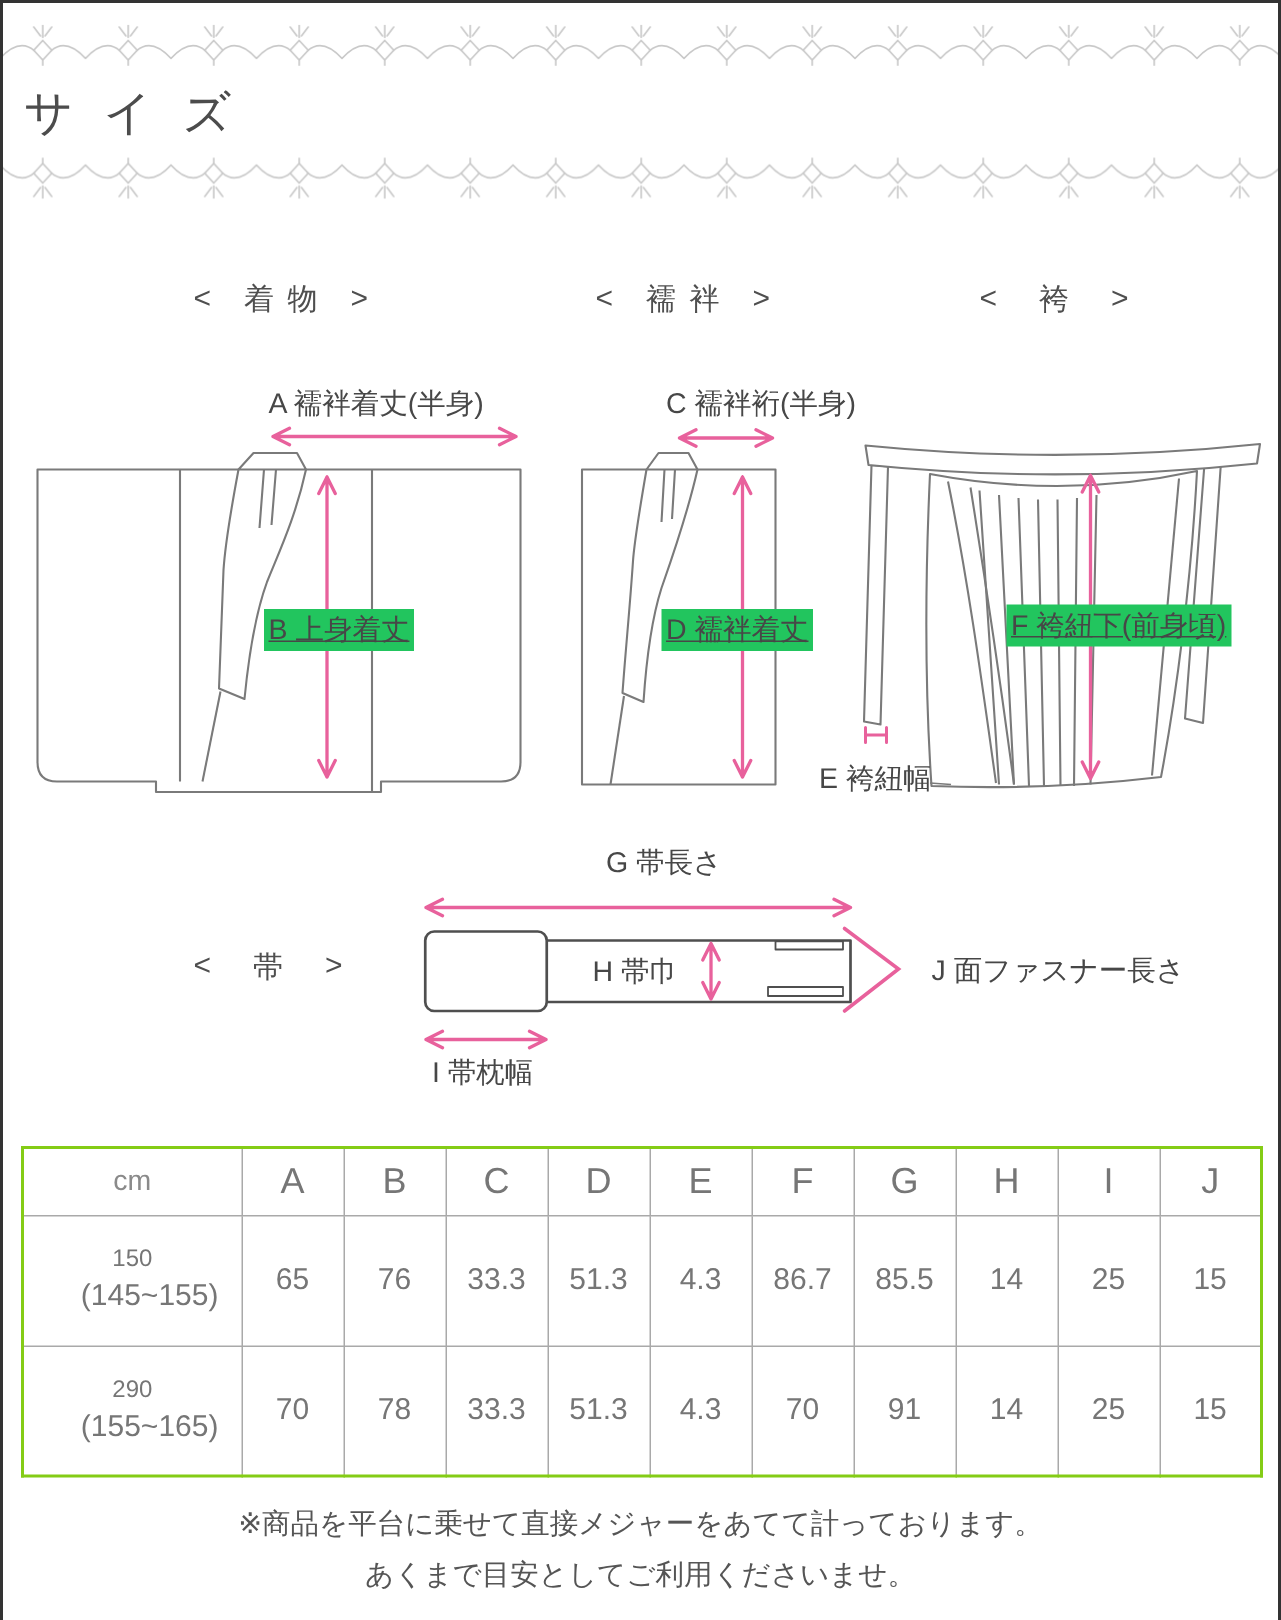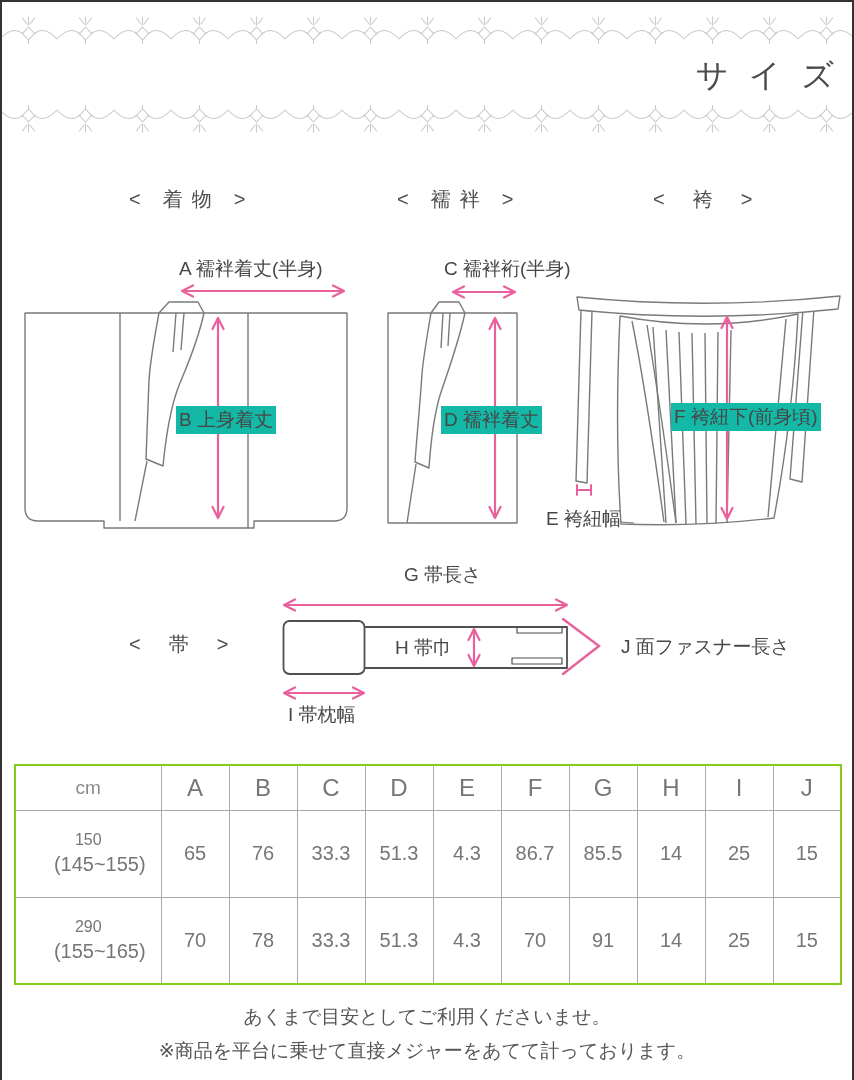--- a/index.html
+++ b/index.html
@@ -5,28 +5,28 @@
   html,body{margin:0;padding:0;background:#fff;}
   .page{position:relative;width:854px;height:1080px;background:#ffffff;overflow:hidden;
         font-family:"Liberation Sans","DejaVu Sans",sans-serif;color:#4a4a4a;}
   .edge{position:absolute;background:#333333;z-index:9;}
   .edge-top{left:0;top:0;width:854px;height:2px;}
   .edge-left{left:0;top:0;width:2px;height:1080px;}
   .edge-right{right:0;top:0;width:2px;height:1080px;}
   .ornament{position:absolute;left:0;width:854px;height:38px;}
   .ornament.top{top:12px;}
   .ornament.bottom{top:99px;transform:scaleY(-1);}
-  .page-title{position:absolute;left:0;top:54px;width:100%;text-align:right;
+  .page-title{position:absolute;left:0;top:54px;width:100%;text-align:left;
       font-size:32px;letter-spacing:20px;padding-left:16px;box-sizing:border-box;color:#4c4c4c;}
   .slabel{position:absolute;display:inline-flex;align-items:center;gap:13px;
       font-size:20px;color:#4f4f4f;}
   .slabel .sword{letter-spacing:9px;padding-left:9px;box-sizing:border-box;}
   .slabel.wide{gap:19px;}
   .mlabel{position:absolute;font-size:19px;color:#474747;white-space:nowrap;z-index:3;}
-  .mlabel.bg{background:#14b8a6;padding:1px 3px;}
+  .mlabel.bg{background:#22c55e;padding:1px 3px;text-decoration:underline;}
   svg.diagrams{position:absolute;left:0;top:0;z-index:1;}
   .size-table{position:absolute;left:14px;top:764px;width:826px;border-collapse:collapse;
       table-layout:fixed;z-index:2;}
   .size-table col.c0{width:146px;}
   .size-table col.cn{width:68px;}
   .size-table th,.size-table td{border:1px solid #a9a9a9;text-align:center;vertical-align:middle;
       color:#767676;font-weight:normal;padding:0;}
   .size-table{border:2px solid #84cc16;}
   .size-table thead tr{height:45px;}
   .size-table tbody tr{height:87px;}
@@ -227,16 +227,16 @@
         <td>70</td>
         <td>91</td>
         <td>14</td>
         <td>25</td>
         <td>15</td>
       </tr>
     </tbody>
   </table>
 
   <div class="notes">
+    <div>※商品を平台に乗せて直接メジャーをあてて計っております。</div>
     <div>あくまで目安としてご利用くださいませ。</div>
-    <div>※商品を平台に乗せて直接メジャーをあてて計っております。</div>
   </div>
 </div>
 
 </body></html>

